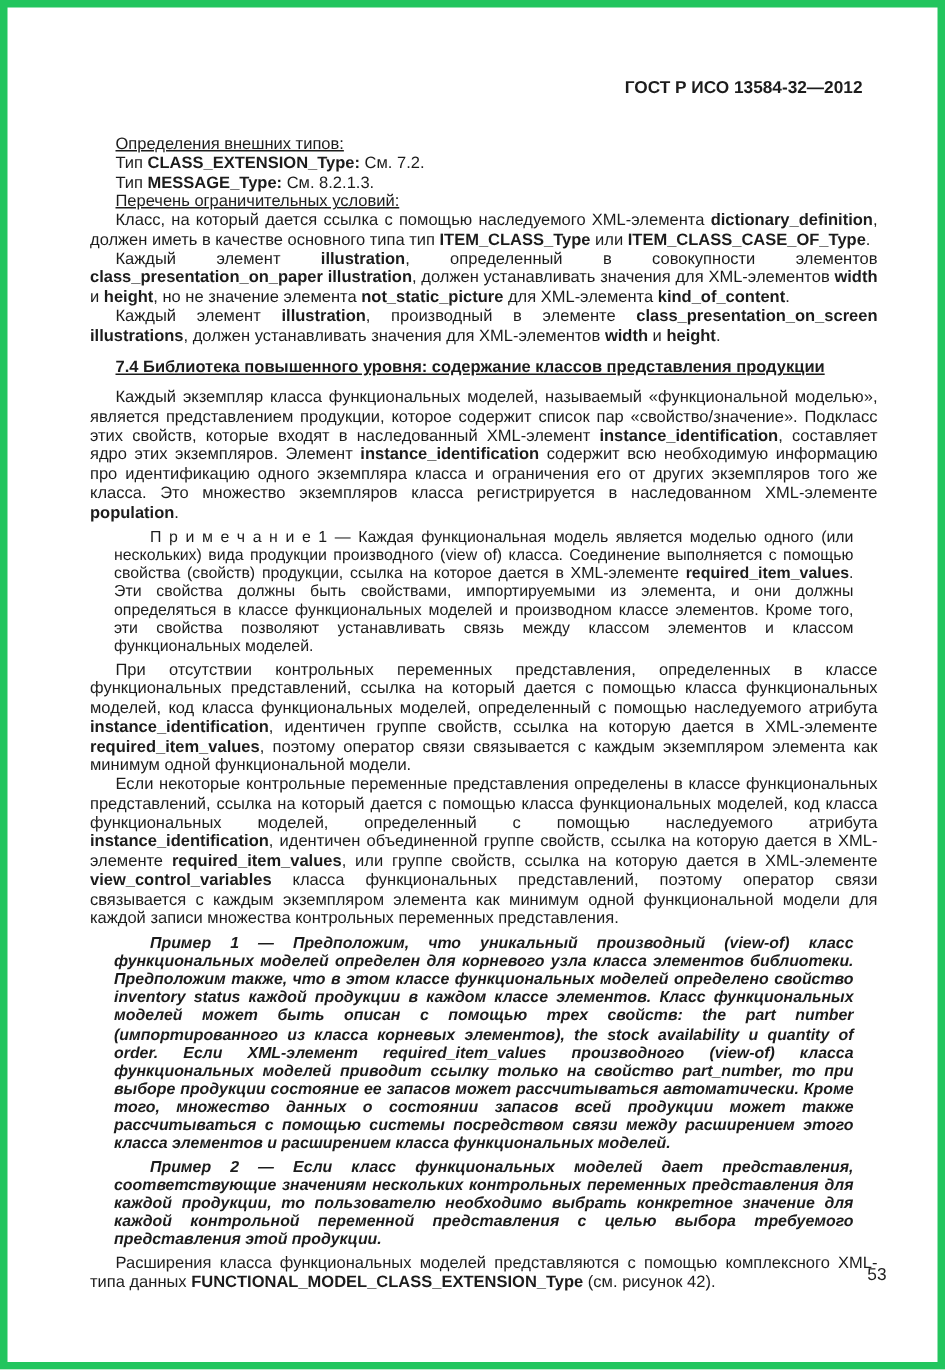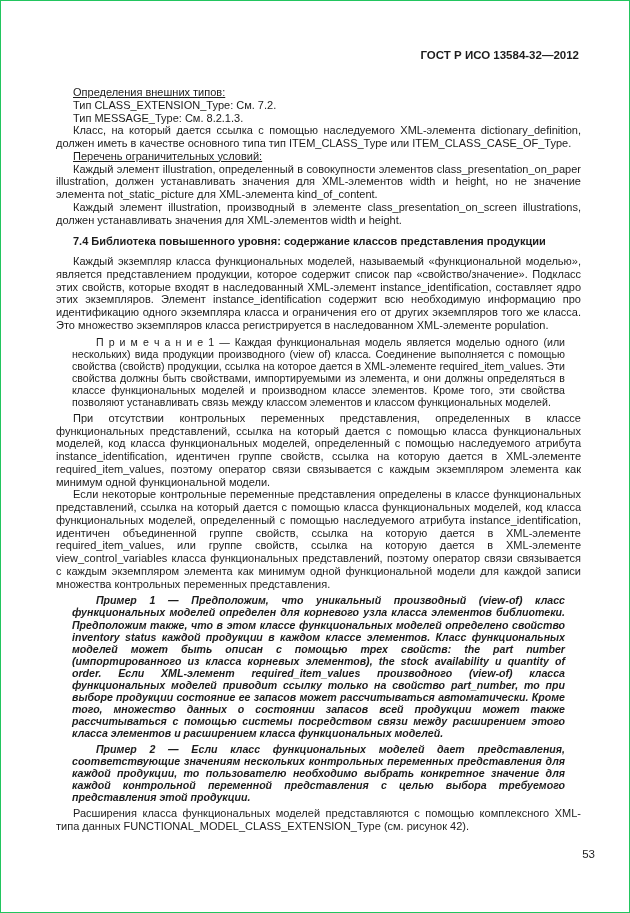--- a/index.html
+++ b/index.html
@@ -1,49 +1,49 @@
 <!DOCTYPE html>
 <html><head>
 <meta charset="utf-8">
 <style>
   * { margin: 0; padding: 0; box-sizing: border-box; }
   html, body { background: #e9e9e9; }
   body { font-family: "Liberation Sans", sans-serif; }
   .page {
     width: 630px; height: 913px;
     background: #ffffff;
-    border: 1px solid #22c55e;
+    border: 5px solid #22c55e;
     position: relative;
     padding: 48px 50px 0 55px;
     margin: 0 auto;
     color: #1c1c1c;
   }
   .header { text-align: right; font-weight: bold; font-size: 11.5px; margin-bottom: 25px; }
   .content { width: 525px; }
   .blk { font-size: 11px; line-height: 1.16; text-align: justify; text-indent: 17px; }
-  .b { font-weight: normal; }
+  .b { font-weight: bold; }
   .u { text-decoration: underline; }
-  .heading { font-weight: bold; margin: 9px 0 7px; }
+  .heading { font-weight: bold; margin: 9px 0 7px; text-decoration: underline; }
   .note, .example { font-size: 10.6px; line-height: 1.14; text-indent: 24px; margin: 4px 16px; }
   .example { font-weight: bold; font-style: italic; }
   .footer { position: absolute; bottom: 52px; right: 34px; font-size: 11.5px; }
 </style>
 </head>
 <body>
 
 <div class="page">
   <div class="header">
     <span>ГОСТ Р ИСО 13584-32—2012</span>
   </div>
   <div class="content" id="content">
       <p class="blk "><span class="u">Определения внешних типов:</span></p>
       <p class="blk "><span>Тип </span><span class="b">CLASS_EXTENSION_Type:</span><span> См. 7.2.</span></p>
       <p class="blk "><span>Тип </span><span class="b">MESSAGE_Type:</span><span> См. 8.2.1.3.</span></p>
+      <p class="blk "><span class="u">Перечень ограничительных условий:</span></p>
       <p class="blk "><span>Класс, на который дается ссылка с помощью наследуемого XML-элемента </span><span class="b">dictionary_definition</span><span>, должен иметь в качестве основного типа тип </span><span class="b">ITEM_CLASS_Type</span><span> или </span><span class="b">ITEM_CLASS_CASE_OF_Type</span><span>.</span></p>
-      <p class="blk "><span class="u">Перечень ограничительных условий:</span></p>
       <p class="blk "><span>Каждый элемент </span><span class="b">illustration</span><span>, определенный в совокупности элементов </span><span class="b">class_presentation_on_paper illustration</span><span>, должен устанавливать значения для XML-элементов </span><span class="b">width</span><span> и </span><span class="b">height</span><span>, но не значение элемента </span><span class="b">not_static_picture</span><span> для XML-элемента </span><span class="b">kind_of_content</span><span>.</span></p>
       <p class="blk "><span>Каждый элемент </span><span class="b">illustration</span><span>, производный в элементе </span><span class="b">class_presentation_on_screen illustrations</span><span>, должен устанавливать значения для XML-элементов </span><span class="b">width</span><span> и </span><span class="b">height</span><span>.</span></p>
       <p class="blk heading"><span>7.4 Библиотека повышенного уровня: содержание классов представления продукции</span></p>
       <p class="blk "><span>Каждый экземпляр класса функциональных моделей, называемый «функциональной моделью», является представлением продукции, которое содержит список пар «свойство/значение». Подкласс этих свойств, которые входят в наследованный XML-элемент </span><span class="b">instance_identification</span><span>, составляет ядро этих экземпляров. Элемент </span><span class="b">instance_identification</span><span> содержит всю необходимую информацию про идентификацию одного экземпляра класса и ограничения его от других экземпляров того же класса. Это множество экземпляров класса регистрируется в наследованном XML-элементе </span><span class="b">population</span><span>.</span></p>
       <p class="blk note"><span>П р и м е ч а н и е  1 — Каждая функциональная модель является моделью одного (или нескольких) вида продукции производного (view of) класса. Соединение выполняется с помощью свойства (свойств) продукции, ссылка на которое дается в XML-элементе </span><span class="b">required_item_values</span><span>. Эти свойства должны быть свойствами, импортируемыми из элемента, и они должны определяться в классе функциональных моделей и производном классе элементов. Кроме того, эти свойства позволяют устанавливать связь между классом элементов и классом функциональных моделей.</span></p>
       <p class="blk "><span>При отсутствии контрольных переменных представления, определенных в классе функциональных представлений, ссылка на который дается с помощью класса функциональных моделей, код класса функциональных моделей, определенный с помощью наследуемого атрибута </span><span class="b">instance_identification</span><span>, идентичен группе свойств, ссылка на которую дается в XML-элементе </span><span class="b">required_item_values</span><span>, поэтому оператор связи связывается с каждым экземпляром элемента как минимум одной функциональной модели.</span></p>
       <p class="blk "><span>Если некоторые контрольные переменные представления определены в классе функциональных представлений, ссылка на который дается с помощью класса функциональных моделей, код класса функциональных моделей, определенный с помощью наследуемого атрибута </span><span class="b">instance_identification</span><span>, идентичен объединенной группе свойств, ссылка на которую дается в XML-элементе </span><span class="b">required_item_values</span><span>, или группе свойств, ссылка на которую дается в XML-элементе </span><span class="b">view_control_variables</span><span> класса функциональных представлений, поэтому оператор связи связывается с каждым экземпляром элемента как минимум одной функциональной модели для каждой записи множества контрольных переменных представления.</span></p>
       <p class="blk example"><span>Пример 1 — Предположим, что уникальный производный (view-of) класс функциональных моделей определен для корневого узла класса элементов библиотеки. Предположим также, что в этом классе функциональных моделей определено свойство inventory status каждой продукции в каждом классе элементов. Класс функциональных моделей может быть описан с помощью трех свойств: the part number (импортированного из класса корневых элементов), the stock availability и quantity of order. Если XML-элемент </span><span>required_item_values </span><span>производного (view-of) класса функциональных моделей приводит ссылку только на свойство </span><span>part_number</span><span>, то при выборе продукции состояние ее запасов может рассчитываться автоматически. Кроме того, множество данных о состоянии запасов всей продукции может также рассчитываться с помощью системы посредством связи между расширением этого класса элементов и расширением класса функциональных моделей.</span></p>
       <p class="blk example"><span>Пример 2 — Если класс функциональных моделей дает представления, соответствующие значениям нескольких контрольных переменных представления для каждой продукции, то пользователю необходимо выбрать конкретное значение для каждой контрольной переменной представления с целью выбора требуемого представления этой продукции.</span></p>
       <p class="blk "><span>Расширения класса функциональных моделей  представляются с помощью комплексного XML-типа данных </span><span class="b">FUNCTIONAL_MODEL_CLASS_EXTENSION_Type</span><span> (см. рисунок 42).</span></p>

